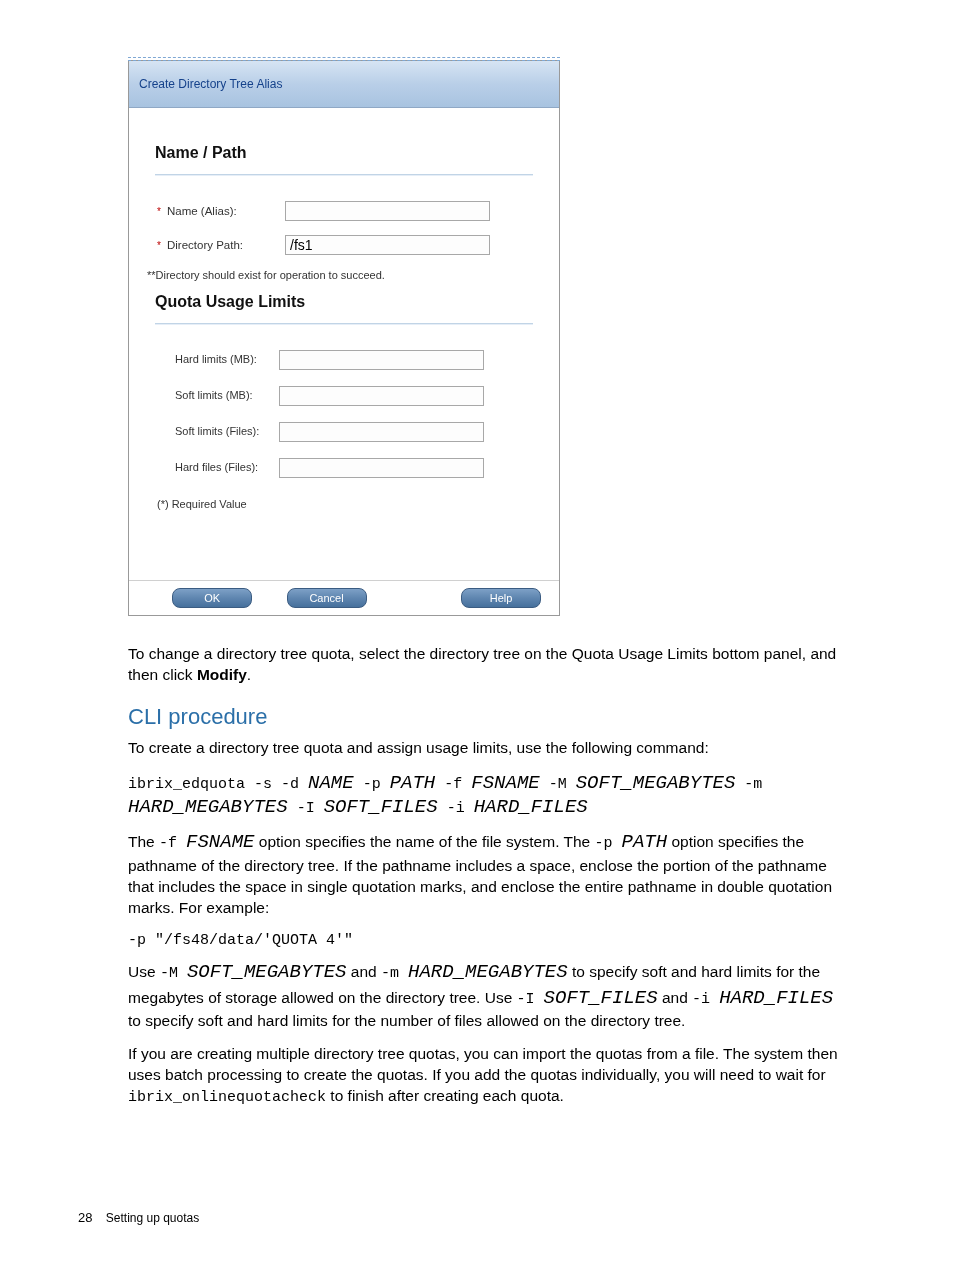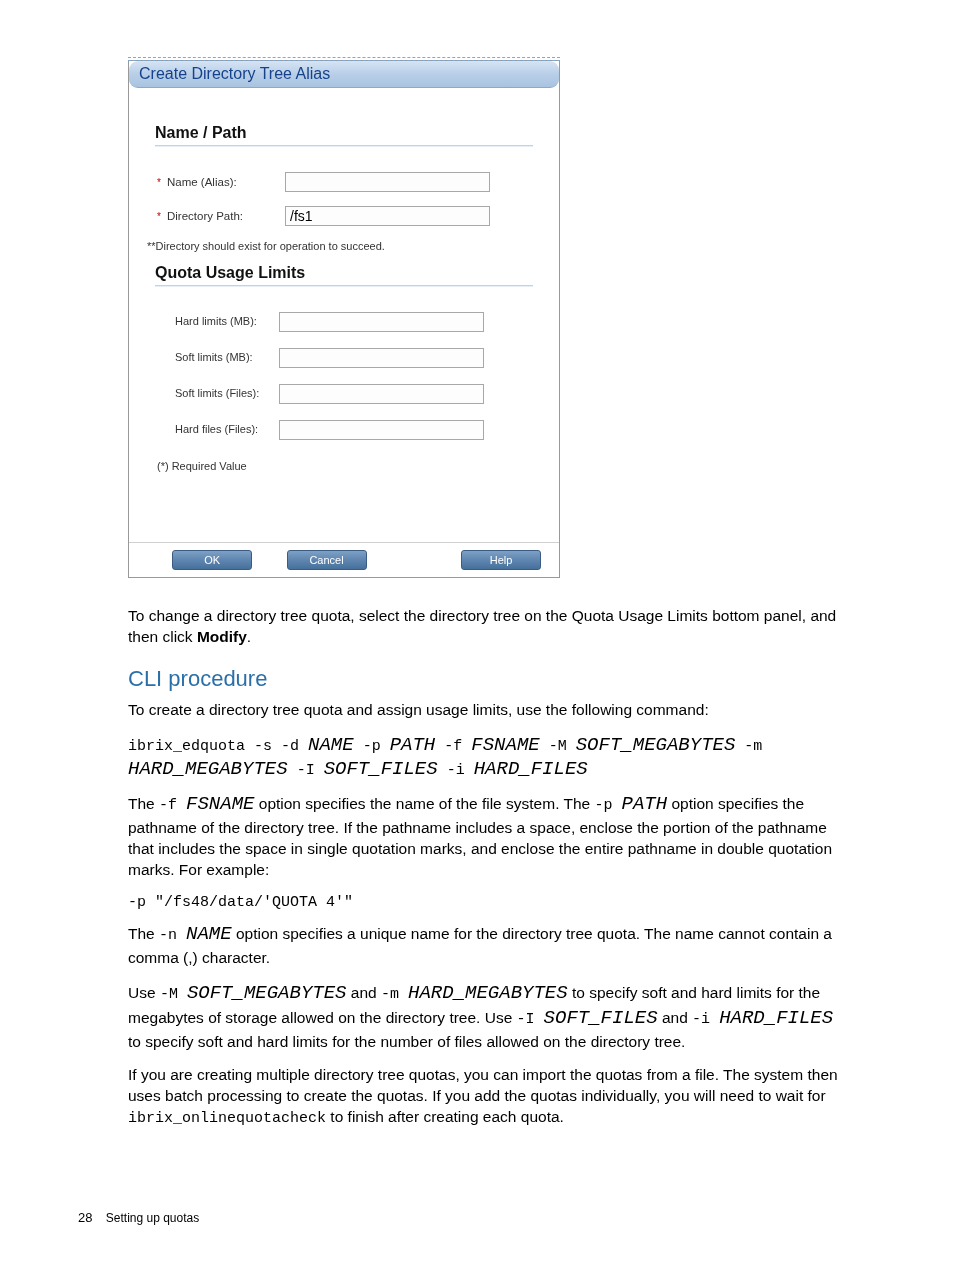--- a/index.html
+++ b/index.html
@@ -27,36 +27,35 @@
     top: -4px;
     left: -1px;
     right: -1px;
     height: 2px;
     border-top: 1px dashed #7fa8d4;
     border-bottom: 1px dashed #7fa8d4;
   }
   .dialog-titlebar {
     background: linear-gradient(to bottom, #d6e4f3 0%, #b9cfe8 50%, #a8c3e0 100%);
     border-bottom: 1px solid #8fa8c5;
-    padding: 4px 10px;
-    font-size: 16px;
+    padding: 16px 10px;
+    font-size: 12px;
     color: #15428b;
-    border-radius: 9px;
   }
   .dialog-body {
     padding: 18px 14px 30px 14px;
     font-size: 12px;
     color: #222;
   }
   .section-heading {
     font-size: 16px;
     font-weight: bold;
     color: #111;
     border-bottom: 1px solid #c1d4e6;
-    padding-bottom: 3px;
+    padding-bottom: 12px;
     margin: 18px 12px 26px 12px;
     box-shadow: 0 1px 0 #e6eef7;
   }
   .form-row {
     display: flex;
     align-items: center;
     margin: 0 0 14px 14px;
   }
   .form-row .req {
     color: #b00;
@@ -114,21 +113,21 @@
     background: #fff;
   }
   .dlg-btn {
     display: inline-block;
     min-width: 62px;
     text-align: center;
     font-size: 11px;
     color: #fff;
     background: linear-gradient(to bottom, #7da0c6 0%, #5f86b0 50%, #46709c 100%);
     border: 1px solid #3b5c82;
-    border-radius: 3px;
+    border-radius: 8px;
     padding: 3px 8px;
     margin-left: 30px;
     cursor: pointer;
   }
   .dlg-btn.first {
     margin-left: 0;
   }
   .dlg-btn.help-btn {
     margin-left: 90px;
   }
@@ -238,23 +237,20 @@
   <p class="body-text">To create a directory tree quota and assign usage limits, use the following command:</p>
 
   <div class="code-block"><span>ibrix_edquota -s -d </span><span class="code-italic">NAME</span><span> -p </span><span class="code-italic">PATH</span><span> -f </span><span class="code-italic">FSNAME</span><span> -M </span><span class="code-italic">SOFT_MEGABYTES</span><span> -m </span><br><span class="code-italic">HARD_MEGABYTES</span><span> -I </span><span class="code-italic">SOFT_FILES</span><span> -i </span><span class="code-italic">HARD_FILES</span></div>
 
   <p class="body-text">
     <span>The </span><span class="code-inline">-f </span><span class="code-italic">FSNAME</span><span> option specifies the name of the file system. The </span><span class="code-inline">-p </span><span class="code-italic">PATH</span><span> option specifies the pathname of the directory tree. If the pathname includes a space, enclose the portion of the pathname that includes the space in single quotation marks, and enclose the entire pathname in double quotation marks. For example:</span>
   </p>
 
   <div class="code-block">-p "/fs48/data/'QUOTA 4'"</div>
 
-  <p class="body-text">
-    <span>The </span><span class="code-inline">-n </span><span class="code-italic">NAME</span><span> option specifies a unique name for the directory tree quota. The name cannot contain a comma (,) character.</span>
-  </p>
 
   <p class="body-text">
     <span>Use </span><span class="code-inline">-M </span><span class="code-italic">SOFT_MEGABYTES</span><span> and </span><span class="code-inline">-m </span><span class="code-italic">HARD_MEGABYTES</span><span> to specify soft and hard limits for the megabytes of storage allowed on the directory tree. Use </span><span class="code-inline">-I </span><span class="code-italic">SOFT_FILES</span><span> and </span><span class="code-inline">-i </span><span class="code-italic">HARD_FILES</span><span> to specify soft and hard limits for the number of files allowed on the directory tree.</span>
   </p>
 
   <p class="body-text">
     <span>If you are creating multiple directory tree quotas, you can import the quotas from a file. The system then uses batch processing to create the quotas. If you add the quotas individually, you will need to wait for </span><span class="code-inline">ibrix_onlinequotacheck</span><span> to finish after creating each quota.</span>
   </p>
 </div>
 

